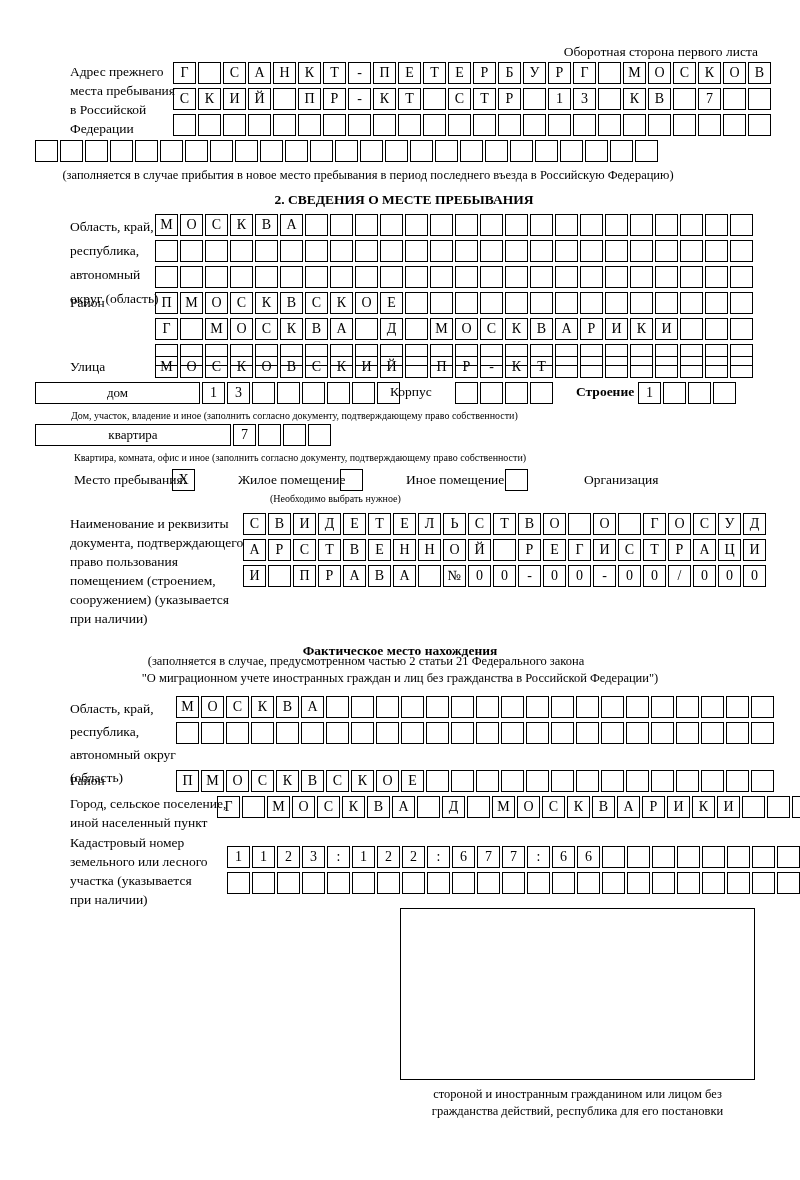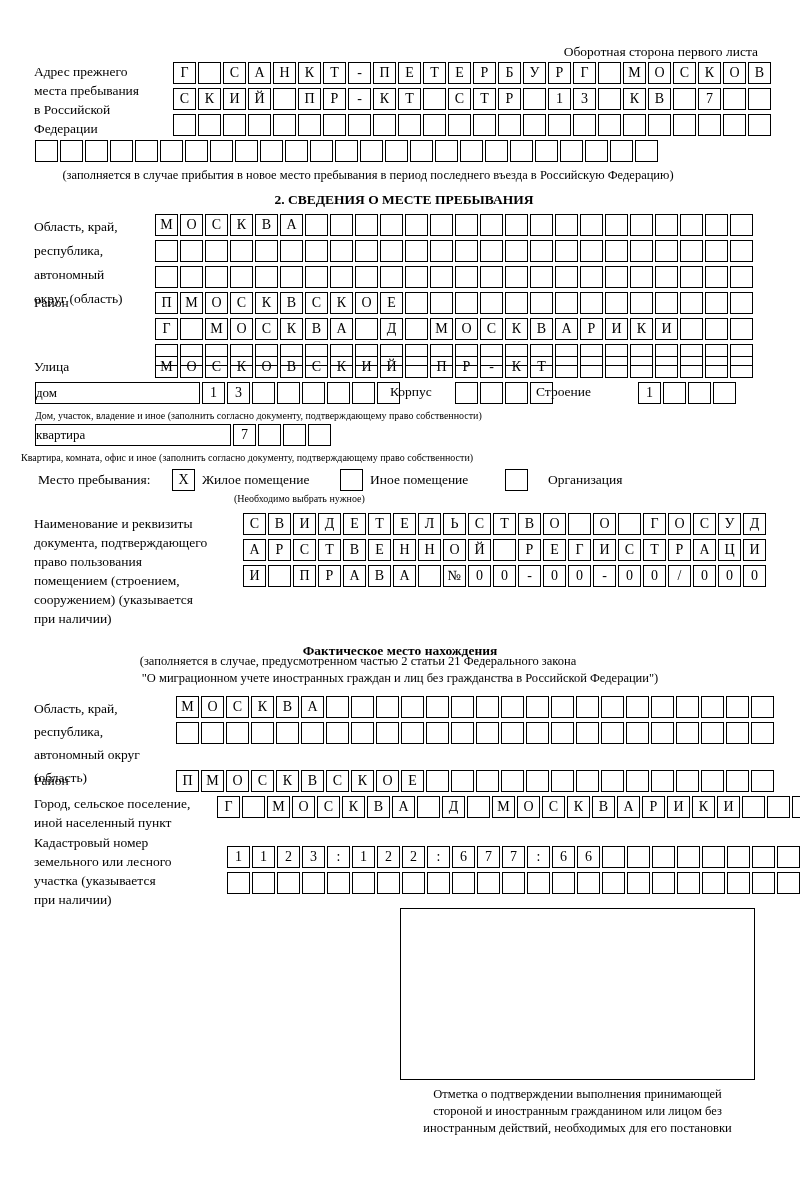--- a/index.html
+++ b/index.html
@@ -3,33 +3,33 @@
 <meta charset="utf-8">
 <style>
   html,body{margin:0;padding:0;}
   body{
     width:800px;height:1180px;background:#ffffff;
     font-family:"Liberation Serif", serif;
     color:#000;position:relative;overflow:hidden;
   }
   .page{position:absolute;left:0;top:0;width:800px;height:1180px;}
   .hdr{position:absolute;right:42px;top:22px;font-size:13.5px;margin-top:22px;}
-  .lbl{position:absolute;font-size:13.5px;line-height:19px;}
+  .lbl{position:absolute;font-size:13.5px;line-height:19px;margin-left:36px;}
   .lbl.small{font-size:10px;}
   .ctr{position:absolute;text-align:center;font-size:12.5px;}
   .bold{font-weight:bold;}
   .boxrow{position:absolute;display:flex;}
   .cell{
     width:23px;height:22px;border:1px solid #000;margin-right:2px;
     box-sizing:border-box;text-align:center;font-size:14px;line-height:20px;
     font-family:"Liberation Serif", serif;
   }
   .wide{
     border:1px solid #000;box-sizing:border-box;height:22px;
-    font-size:13px;line-height:20px;text-align:left;
+    font-size:13px;line-height:20px;text-align:center;
   }
   .bigbox{position:absolute;border:1px solid #000;box-sizing:border-box;}
   .inline-lbl{position:absolute;font-size:13.5px;}
 </style>
 </head>
 <body>
 
 <div class="page">
 
   <div class="hdr">Оборотная сторона первого листа</div>
@@ -356,38 +356,38 @@
       <div class="cell"></div>
       <div class="cell"></div>
     </div>
   <div class="inline-lbl" style="left:390px;top:384px;">Корпус</div>
   <div class="boxrow" id="kcells" style="left:455px;top:382px;">
       <div class="cell"></div>
       <div class="cell"></div>
       <div class="cell"></div>
       <div class="cell"></div>
     </div>
-  <div class="inline-lbl" style="left:536px;top:384px;">Строение</div>
+  <div class="inline-lbl" style="left:576px;top:384px;font-weight:bold;">Строение</div>
   <div class="boxrow" id="scells" style="left:638px;top:382px;">
       <div class="cell">1</div>
       <div class="cell"></div>
       <div class="cell"></div>
       <div class="cell"></div>
     </div>
 
   <div class="lbl small" style="left:35px;top:406px;">Дом, участок, владение и иное (заполнить согласно документу, подтверждающему право собственности)</div>
 
   <div class="wide" style="position:absolute;left:35px;top:424px;width:196px;">квартира</div>
   <div class="boxrow" id="fcells" style="left:233px;top:424px;">
       <div class="cell">7</div>
       <div class="cell"></div>
       <div class="cell"></div>
       <div class="cell"></div>
     </div>
-  <div class="lbl small" style="left:21px;top:448px;">Квартира, комната, офис и иное (заполнить согласно документу, подтверждающему право собственности)</div>
+  <div class="lbl small" style="left:38px;top:448px;">Квартира, комната, офис и иное (заполнить согласно документу, подтверждающему право собственности)</div>
 
   <div class="lbl" style="left:38px;top:470px;">Место пребывания:</div>
   <div class="cell" style="position:absolute;left:172px;top:469px;">X</div>
   <div class="lbl" style="left:202px;top:470px;">Жилое помещение</div>
   <div class="cell" style="position:absolute;left:340px;top:469px;"></div>
   <div class="lbl" style="left:370px;top:470px;">Иное помещение</div>
   <div class="cell" style="position:absolute;left:505px;top:469px;"></div>
   <div class="lbl" style="left:548px;top:470px;">Организация</div>
   <div class="lbl small" style="left:234px;top:489px;">(Необходимо выбрать нужное)</div>
 
@@ -463,21 +463,21 @@
       <div class="cell">-</div>
       <div class="cell">0</div>
       <div class="cell">0</div>
       <div class="cell">/</div>
       <div class="cell">0</div>
       <div class="cell">0</div>
       <div class="cell">0</div>
     </div>
 
   <div class="ctr bold" style="left:0;top:630px;width:800px;font-size:13.5px;margin-top:13px;">Фактическое место нахождения</div>
-  <div class="ctr" style="left:0;top:654px;width:716px;">(заполняется в случае, предусмотренном частью 2 статьи 21 Федерального закона</div>
+  <div class="ctr" style="left:8px;top:654px;width:716px;">(заполняется в случае, предусмотренном частью 2 статьи 21 Федерального закона</div>
   <div class="ctr" style="left:0;top:671px;width:800px;">"О миграционном учете иностранных граждан и лиц без гражданства в Российской Федерации")</div>
 
   <div class="lbl" style="left:34px;top:697px;line-height:23px;">
     <div>Область, край,</div>
     <div>республика,</div>
     <div>автономный округ</div>
     <div>(область)</div>
   </div>
   <div class="boxrow" id="f3r0" style="left:176px;top:696px;">
       <div class="cell">М</div>
@@ -644,18 +644,17 @@
       <div class="cell"></div>
       <div class="cell"></div>
       <div class="cell"></div>
       <div class="cell"></div>
       <div class="cell"></div>
     </div>
 
   <div class="bigbox" style="left:400px;top:908px;width:355px;height:172px;"></div>
 
   <div class="ctr" style="left:400px;top:1086px;width:355px;line-height:17px;">
-    <div>Отметка о подтверждении выполнения принимающей</div>
     <div>стороной и иностранным гражданином или лицом без</div>
-    <div>иностранным действий, необходимых для его постановки</div>
+    <div>гражданства действий, республика для его постановки</div>
   </div>
 
 </div>
 
 </body></html>

